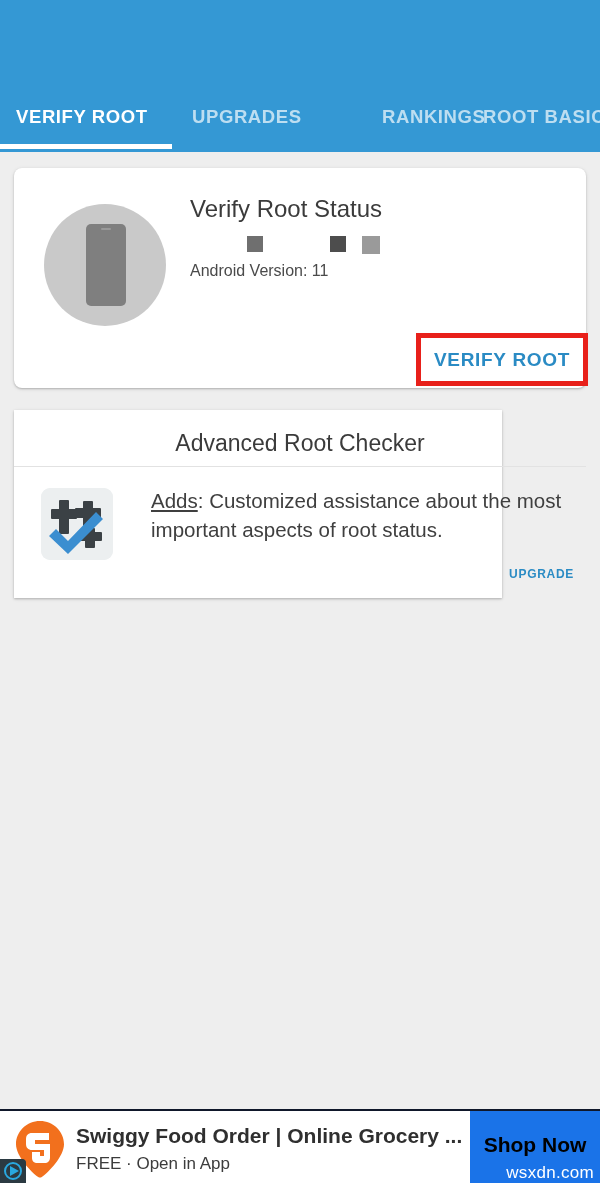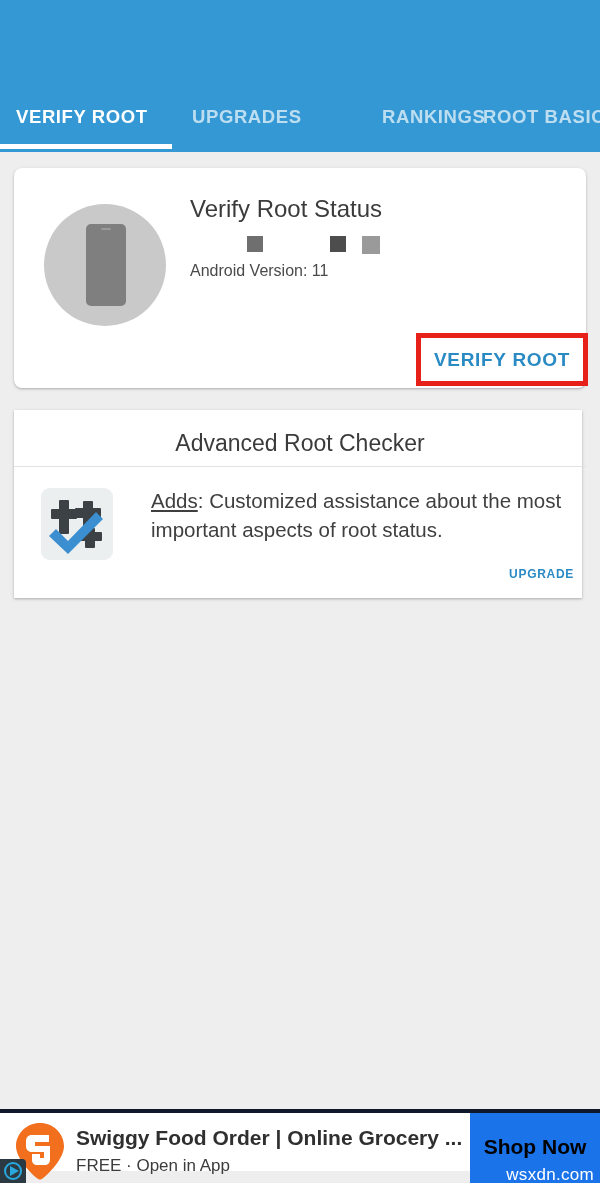--- a/index.html
+++ b/index.html
@@ -205,21 +205,21 @@
     background: transparent;
     border: none;
     font-family: inherit;
     cursor: pointer;
   }
 
   
   .card-advanced {
     left: 14px;
     top: 258px;
-    width: 568px;
+    width: 488px;
     height: 188px;
   }
 
   .adv-title {
     position: absolute;
     left: 0;
     top: 20px;
     width: 572px;
     text-align: center;
     font-size: 23px;
@@ -277,23 +277,23 @@
     font-family: inherit;
     cursor: pointer;
   }
 
   
   .ad-banner {
     position: absolute;
     left: 0;
     top: 1109px;
     width: 600px;
-    height: 62px;
+    height: 74px;
     background: #ffffff;
-    border-top: 4px solid #0f172a;
+    border-top: 2px solid #0f172a;
   }
 
   .ad-logo {
     position: absolute;
     left: 14px;
     top: 9px;
     width: 52px;
     height: 58px;
   }
 

